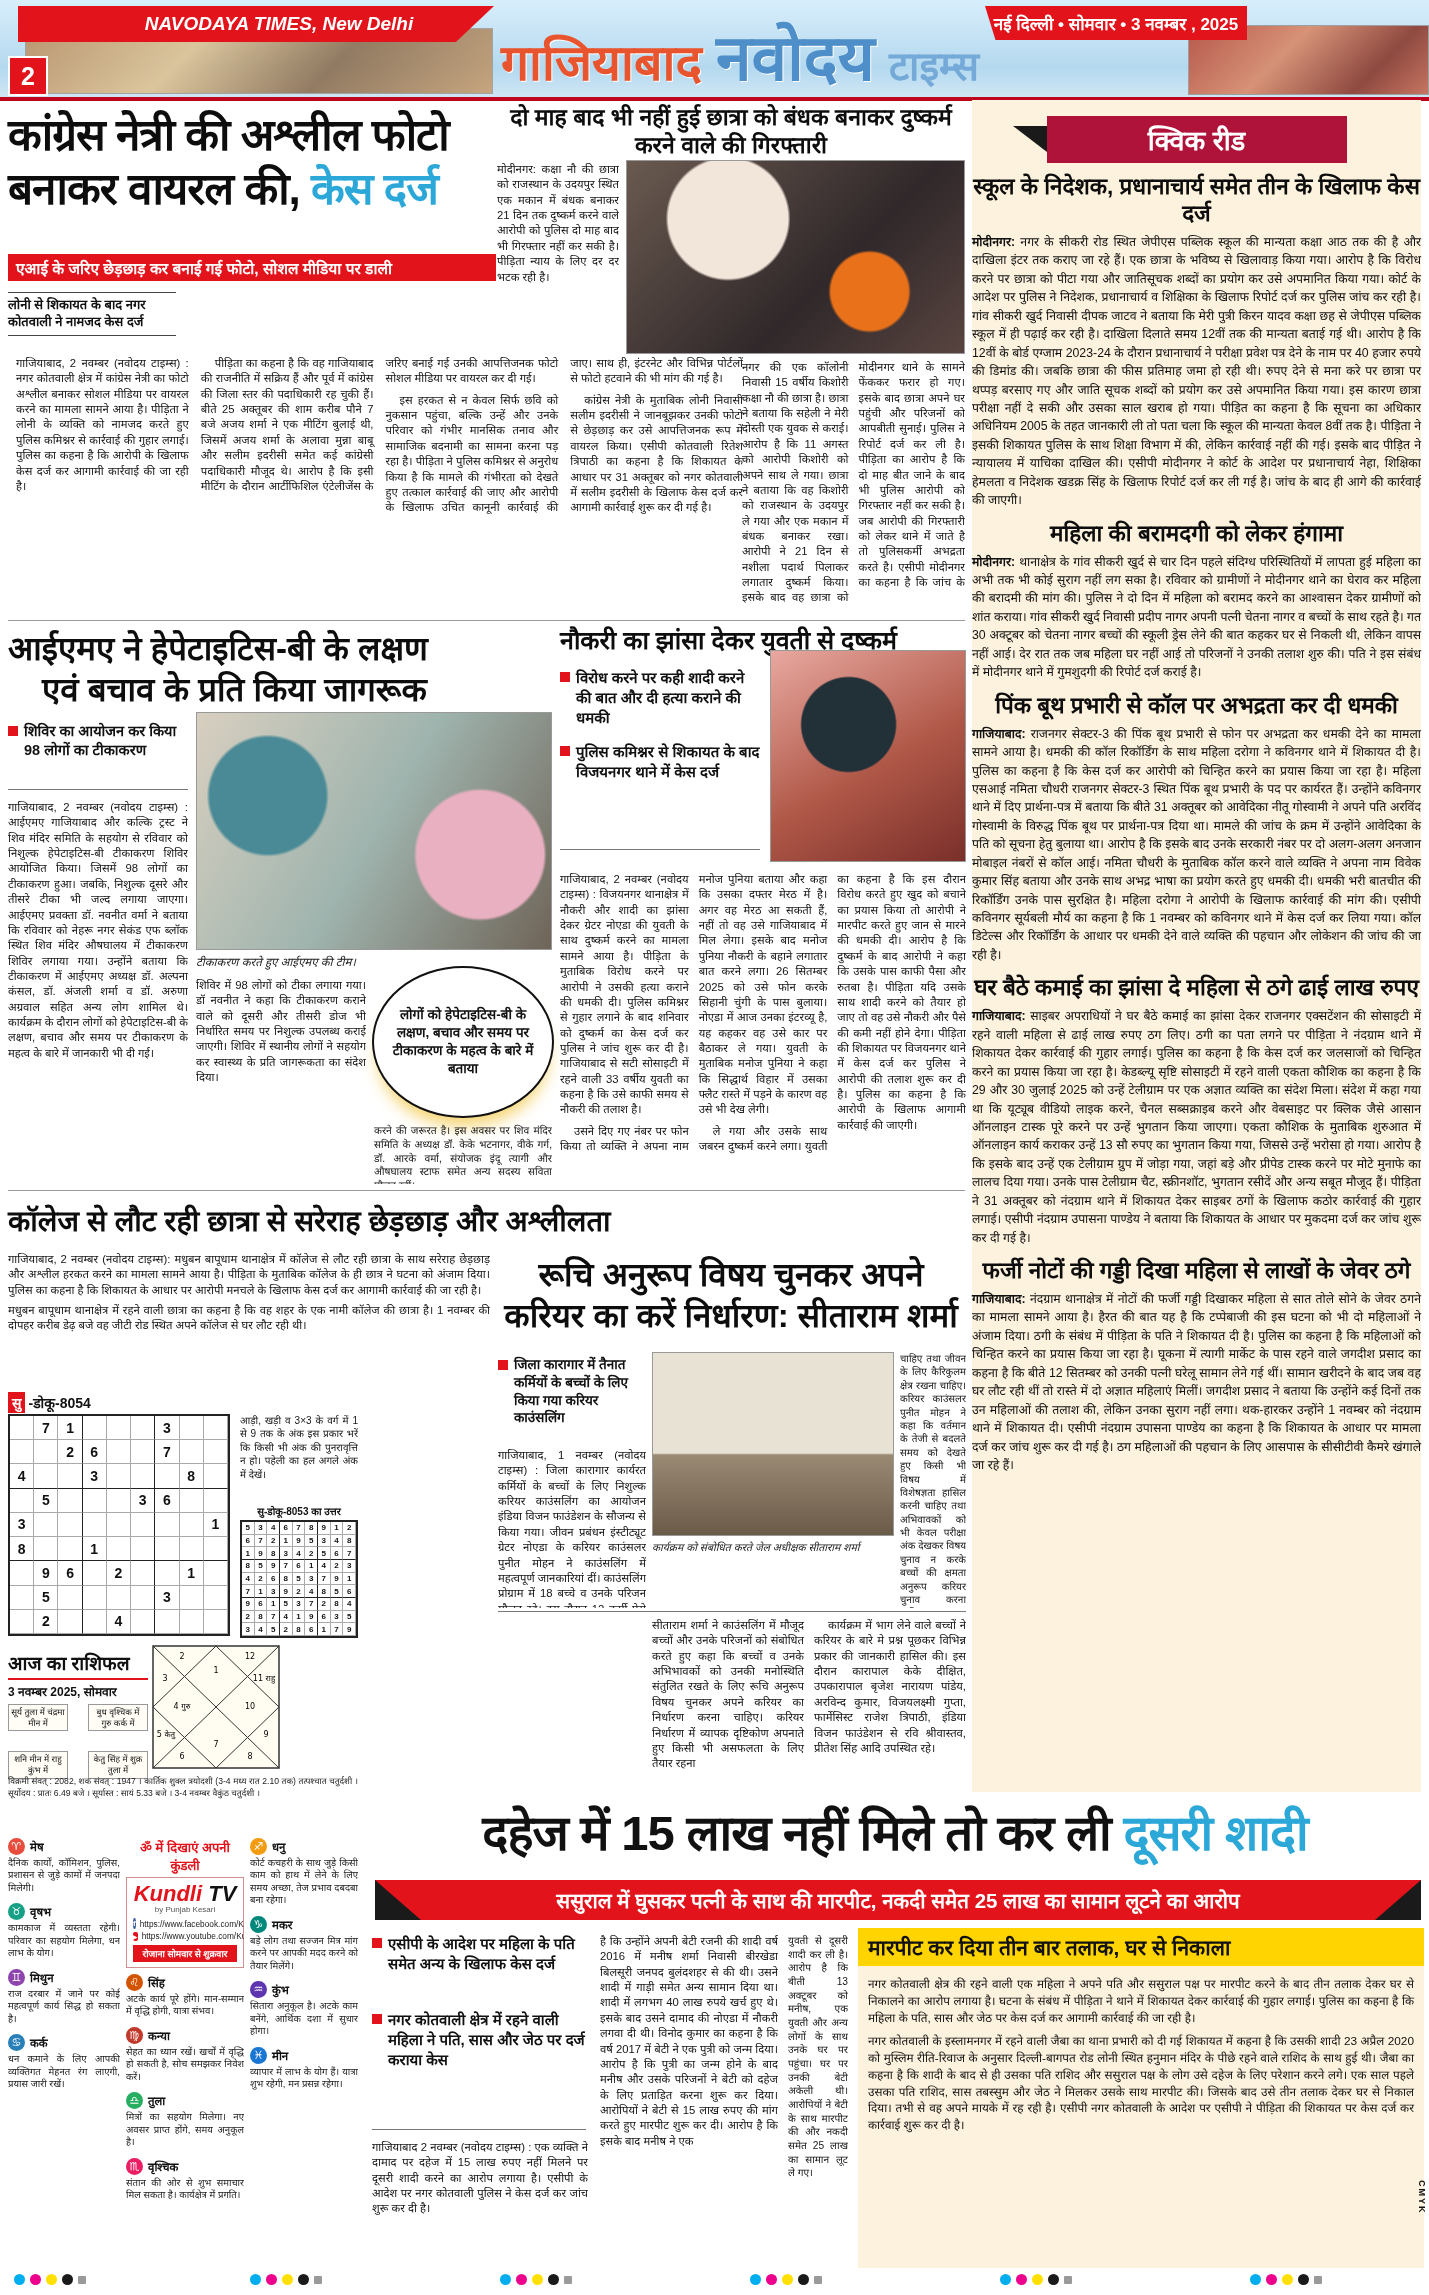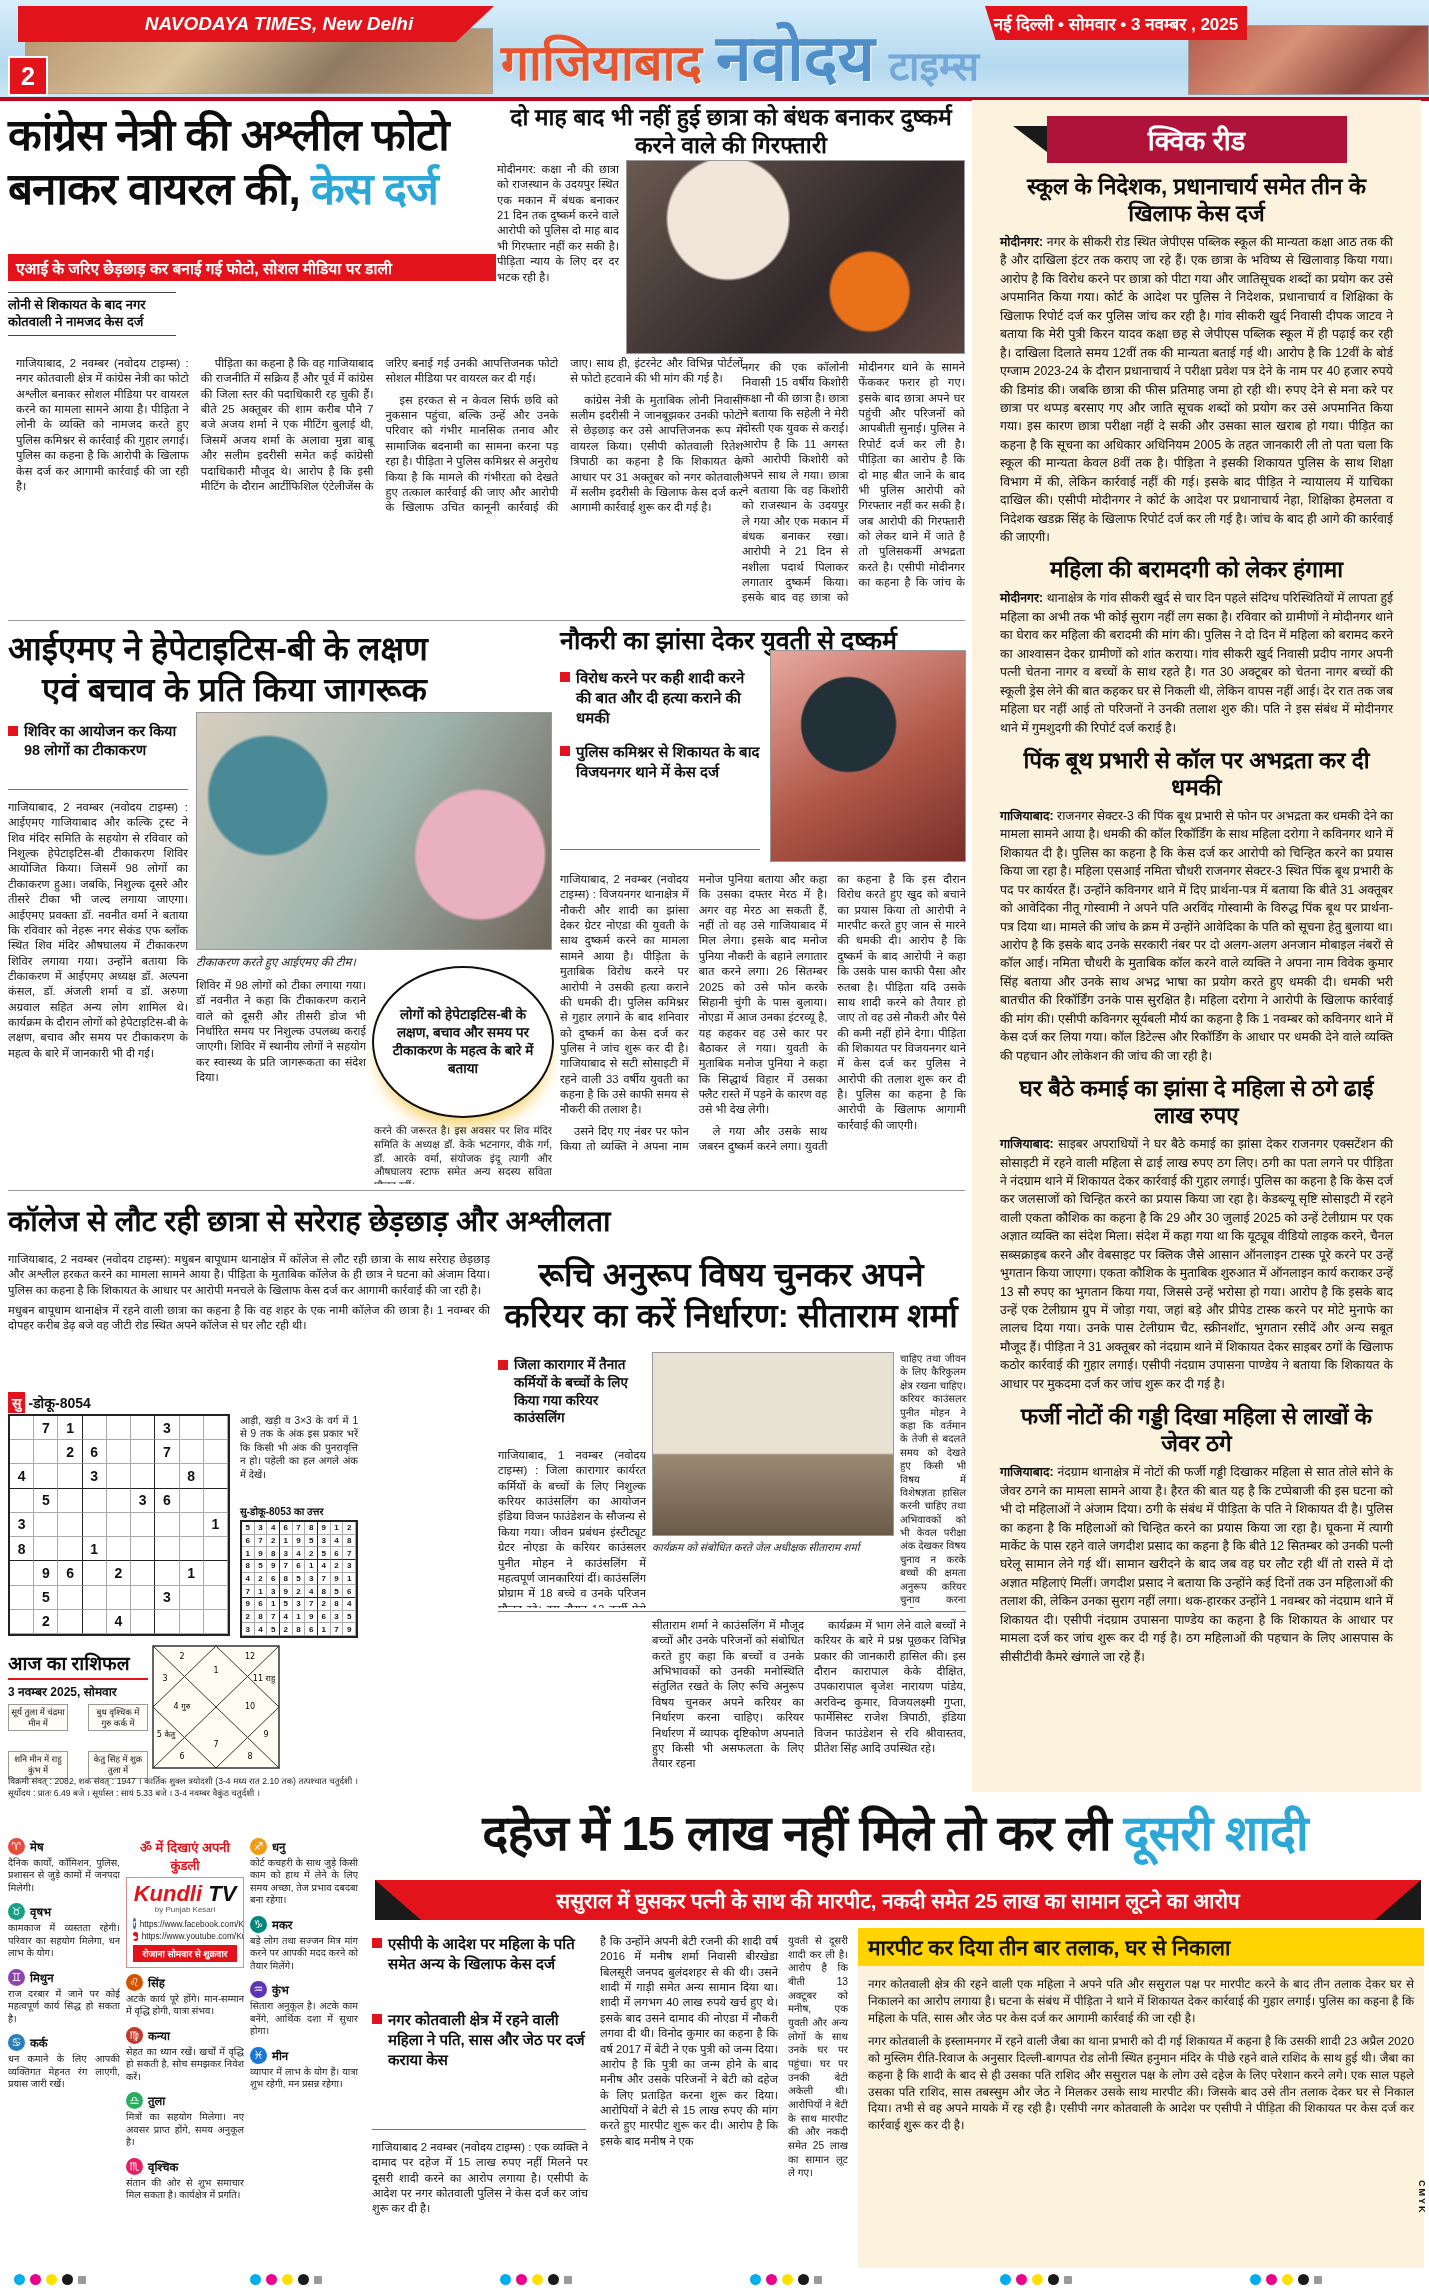--- a/index.html
+++ b/index.html
@@ -31,21 +31,21 @@
   .h-lead{font-size:44px;line-height:1.22;font-weight:bold;color:#0d0d0d;letter-spacing:-1px;}
   .blue{color:#2ba8d8;}
   .subbar{background:#e3131b;color:#fff;font-weight:bold;font-size:15.5px;display:flex;align-items:center;padding-left:8px;}
   .kicker{font-weight:bold;font-size:13px;line-height:1.3;border-top:1px solid #444;border-bottom:1px solid #444;padding:4px 0;}
   .h2{font-weight:bold;color:#0d0d0d;}
   .bullet{display:flex;gap:6px;font-weight:bold;font-size:14.5px;line-height:1.32;}
   .bullet .sq{flex:0 0 10px;width:10px;height:10px;background:#e3131b;margin-top:4px;}
   .rule{border-bottom:1px solid #777;}
   .caption{font-style:italic;font-size:11.5px;color:#222;}
   
-  .qr{background:#fdf2dd;padding:12px 28px;box-sizing:border-box;}
+  .qr{background:#fdf2dd;padding:12px 0;box-sizing:border-box;}
   .qr-title{position:relative;width:300px;margin:4px auto 10px auto;background:#b01339;color:#fff;font-weight:bold;
             font-size:27px;text-align:center;padding:5px 0;}
   .qr-title:before{content:"";position:absolute;left:-34px;top:10px;border-style:solid;border-width:0 34px 26px 0;border-color:transparent #1a1a1a transparent transparent;}
   .qr-h{font-weight:bold;font-size:22.5px;line-height:1.2;text-align:center;margin:10px 0 6px 0;color:#0d0d0d;}
   .qr-b{font-size:12.3px;line-height:1.5;text-align:justify;}
   .qr-b .dl{font-weight:bold;}
   
   .photo{border:1px solid #999;box-sizing:border-box;}
   .ph-assault{background:radial-gradient(circle at 72% 68%,#e8711a 0 14%,rgba(0,0,0,0) 15%),radial-gradient(circle at 30% 30%,#f2e6da 0 22%,rgba(0,0,0,0) 23%),linear-gradient(135deg,#6a5a50,#30282a 60%,#584440);}
   .ph-vaccine{background:radial-gradient(circle at 20% 35%,#4a8a96 0 18%,rgba(0,0,0,0) 19%),radial-gradient(circle at 80% 60%,#e8b0c0 0 20%,rgba(0,0,0,0) 21%),linear-gradient(120deg,#d8cfc0,#9fb4ae 50%,#6f6458);}
@@ -313,21 +313,21 @@
       <div>2</div>
       <div style="border-right-color: rgb(34, 34, 34);"></div>
       <div></div>
       <div>4</div>
       <div style="border-right-color: rgb(34, 34, 34);"></div>
       <div></div>
       <div></div>
       <div></div>
     </div>
   <div class="abs btsm j" style="left:240px;top:1414px;width:118px;height:84px;font-size:10px;">आड़ी, खड़ी व 3×3 के वर्ग में 1 से 9 तक के अंक इस प्रकार भरें कि किसी भी अंक की पुनरावृत्ति न हो। पहेली का हल अगले अंक में देखें।</div>
-  <div class="abs" style="left:240px;top:1504px;width:118px;font-weight:bold;font-size:10px;">सु-डोकू-8053 का उत्तर</div>
+  <div class="abs" style="left:240px;top:1504px;width:118px;text-align:center;font-weight:bold;font-size:10px;">सु-डोकू-8053 का उत्तर</div>
   <div class="abs sgrid" style="left:240px;top:1520px;width:118px;height:118px;font-size:8px;" id="sudoku-solution">
       <div>5</div>
       <div>3</div>
       <div style="border-right-color: rgb(34, 34, 34);">4</div>
       <div>6</div>
       <div>7</div>
       <div style="border-right-color: rgb(34, 34, 34);">8</div>
       <div>9</div>
       <div>1</div>
       <div>2</div>

